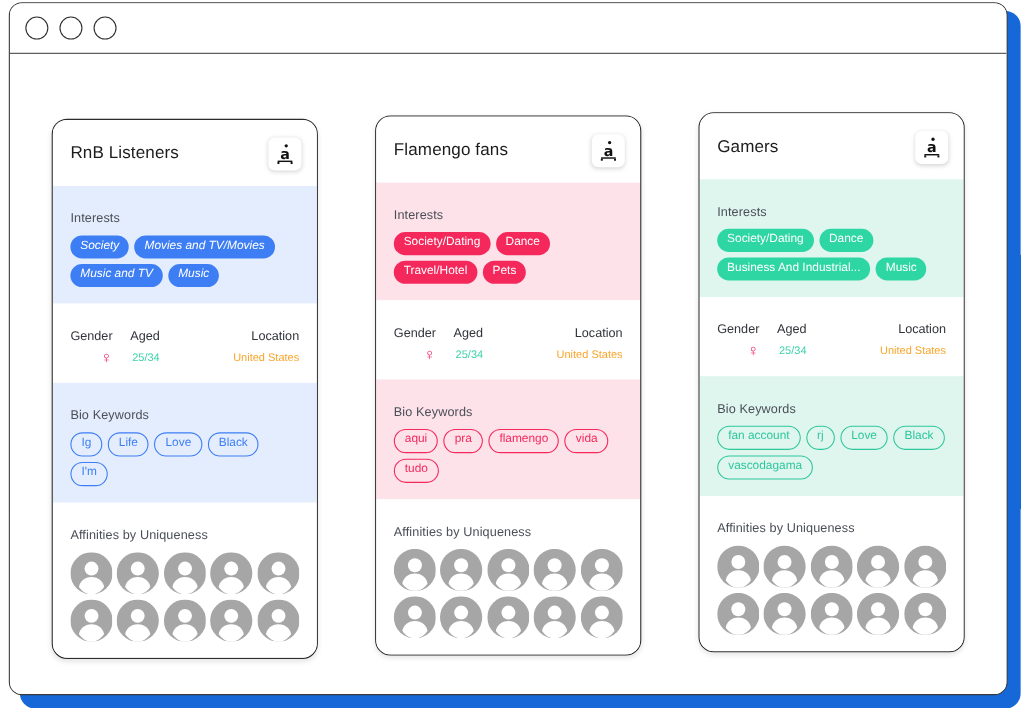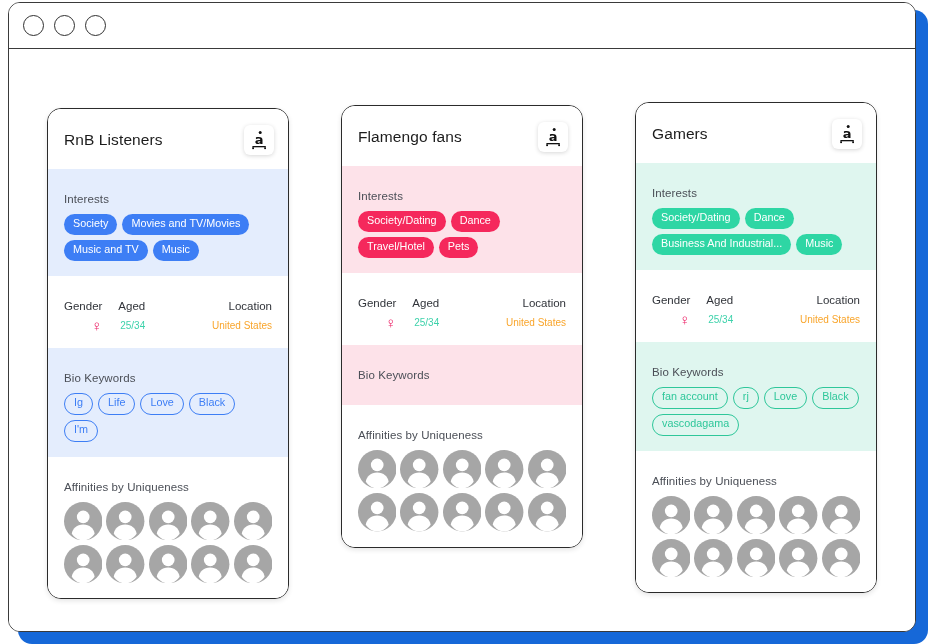--- a/index.html
+++ b/index.html
@@ -126,21 +126,21 @@
     font-size: 10.8px;
     color: #ffffff;
     border-radius: 999px;
     padding: 4px 9px 5px 9px;
     line-height: 1.1;
     white-space: nowrap;
     max-width: 100%;
     overflow: hidden;
     text-overflow: ellipsis;
   }
-  .theme-1 .chip { background: #3d7ef5; }
+  .theme-1 .chip { background: #3d7ef5; font-style: italic; }
   .theme-2 .chip { background: #f5285c; }
   .theme-3 .chip { background: #2ed6a4; }
 
   .chip-out {
     font-size: 10.8px;
     border-radius: 999px;
     padding: 3.5px 9px 4.5px 9px;
     line-height: 1.1;
     background: transparent;
     white-space: nowrap;
@@ -354,20 +354,27 @@
         <div class="demo-head">Aged</div>
         <div class="demo-head">Location</div>
         <div class="demo-val gender-sym">♀</div>
         <div class="demo-val age-val">25/34</div>
         <div class="demo-val loc-val">United States</div>
       </div>
     </div>
 
     <div class="section tint tint-2">
       <div class="section-label">Bio Keywords</div>
+      <div class="chips">
+                <div class="chip-out">aqui</div>
+                <div class="chip-out">pra</div>
+                <div class="chip-out">flamengo</div>
+                <div class="chip-out">vida</div>
+                <div class="chip-out">tudo</div>
+              </div>
     </div>
 
     <div class="section plain">
       <div class="section-label">Affinities by Uniqueness</div>
       <div class="avatars">
                 <div class="avatar">
                   <svg viewBox="0 0 40 40" aria-hidden="true">
                     <circle cx="20" cy="20" r="20" fill="#a6a6a6"></circle>
                     <circle cx="20" cy="15.5" r="6.6" fill="#ffffff"></circle>
                     <path d="M20 23.4c-6.6 0-11.2 4.3-11.9 9.6 3.1 4.3 7.1 7 11.9 7s8.8-2.7 11.9-7c-0.7-5.3-5.3-9.6-11.9-9.6z" fill="#ffffff"></path>

